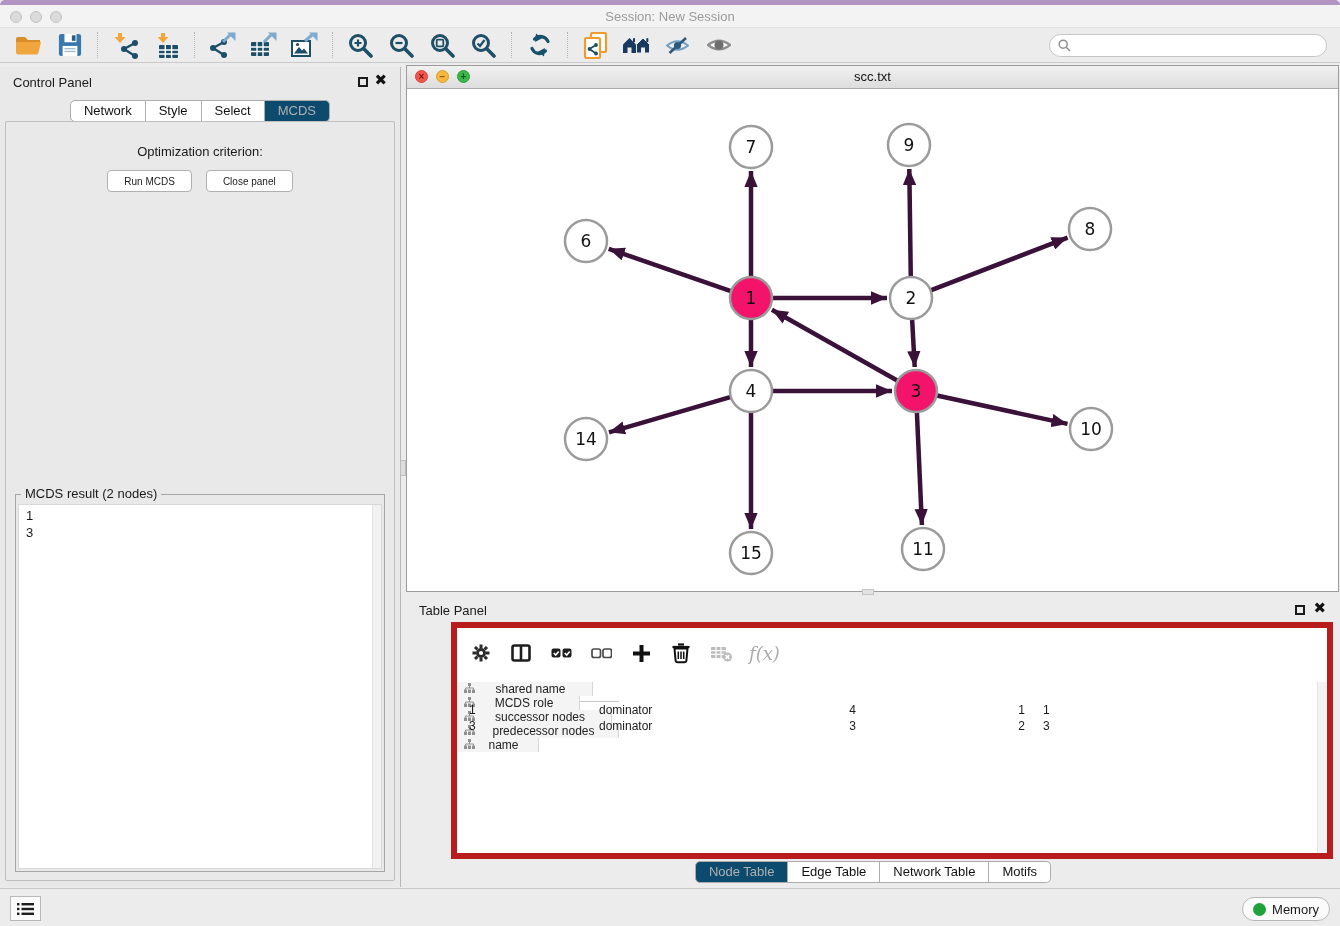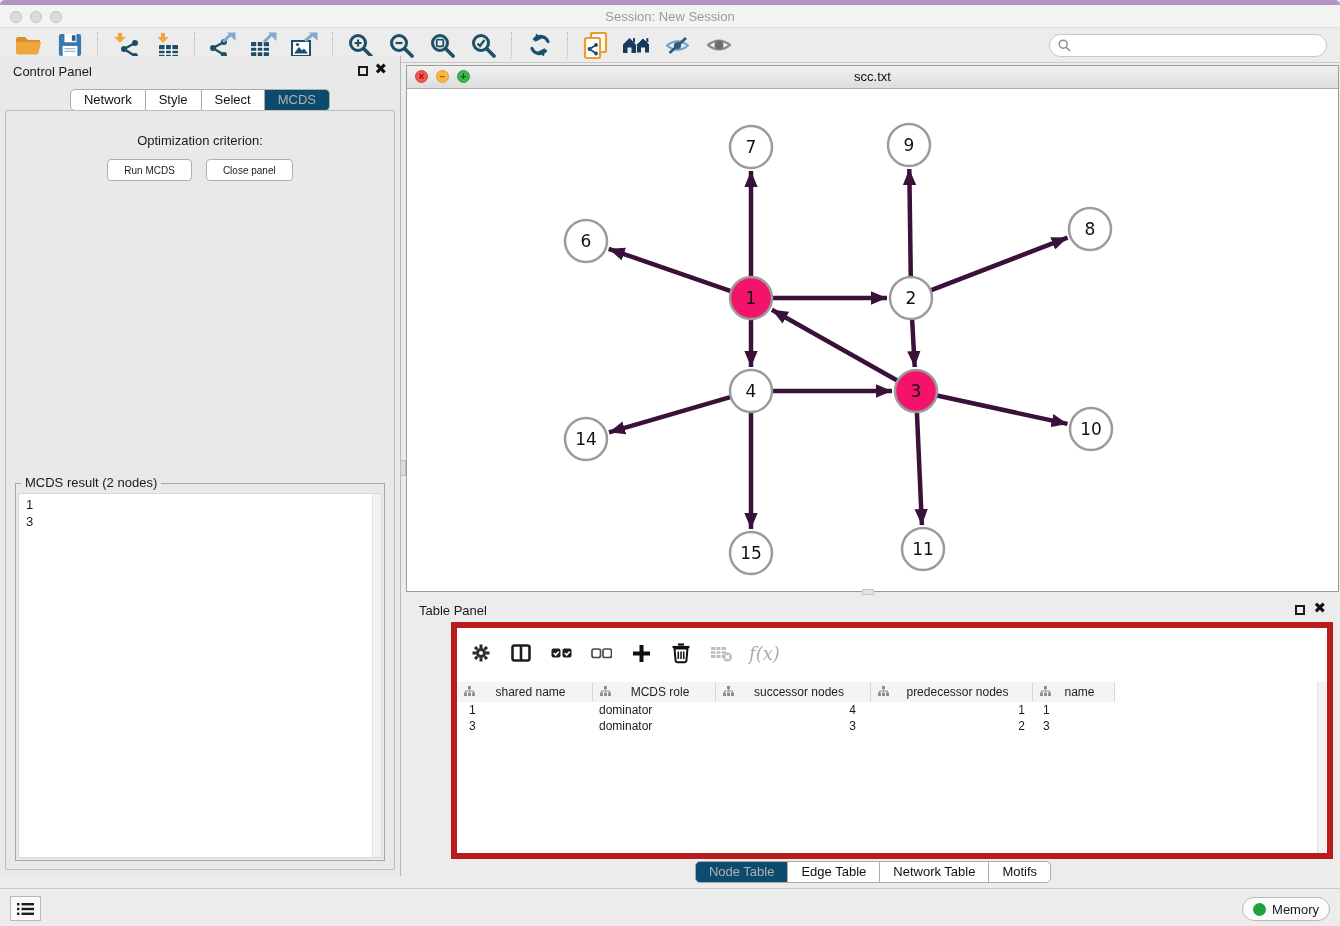--- a/index.html
+++ b/index.html
@@ -18,21 +18,21 @@
   
   .toolbar {position:absolute;top:28px;left:0;right:0;height:35px;background:#ECECEC;
             border-bottom:1px solid #C9C9C9;display:flex;align-items:center;padding-left:8px;}
   .tb-btn {width:37px;height:30px;display:flex;align-items:center;justify-content:center;margin:0 2px;cursor:default;}
   .tb-sep {width:0;height:26px;border-left:1px dotted #B5B5B5;margin:0 7px;}
   .search-box {position:absolute;right:13px;top:6px;width:278px;height:23px;background:#FFF;
                border:1px solid #C6C6C6;border-radius:12px;display:flex;align-items:center;padding-left:8px;}
   .search-box input {border:none;outline:none;flex:1;font-size:12px;background:transparent;margin-left:5px;font-family:inherit;}
 
   
-  .control-panel {position:absolute;top:56px;left:0;width:401px;height:820px;background:#E9E9E9;border-right:1px solid #B6B6B6;}
+  .control-panel {position:absolute;top:67px;left:0;width:401px;height:820px;background:#E9E9E9;border-right:1px solid #B6B6B6;}
   .panel-title {position:absolute;top:8px;left:13px;font-size:13px;}
   .panel-float-btn {position:absolute;top:10px;width:10px;height:10px;border:2px solid #1A1A1A;background:transparent;}
   .panel-close-btn {position:absolute;top:5px;font-size:15px;font-weight:bold;color:#111;line-height:16px;}
   .cp-tabs {position:absolute;top:33px;left:0;right:0;display:flex;justify-content:center;}
   .cp-tab {background:#FFF;border:1px solid #ACACAC;border-left:none;padding:2px 13px;font-size:13px;color:#111;line-height:16px;}
   .cp-tab:first-child {border-left:1px solid #ACACAC;border-radius:5px 0 0 5px;}
   .cp-tab:last-child {border-radius:0 5px 5px 0;}
   .cp-tab.disabled {background:#0c4a6e;color:#B0B0B0;}
   .cp-content {position:absolute;top:54px;left:5px;right:5px;bottom:6px;border:1px solid #BEBEBE;border-radius:2px;}
   .opt-label {margin-top:22px;text-align:center;font-size:13px;}
@@ -60,21 +60,21 @@
   .nw-title {text-align:center;font-size:13px;line-height:22px;color:#111;}
   .nw-canvas {position:absolute;top:23px;left:0;right:0;bottom:0;background:#FFF;}
   .h-splitter-handle {position:absolute;left:862px;top:589px;width:12px;height:6px;background:#E2E2E2;border:1px solid #C6C6C6;}
 
   
   .table-panel {position:absolute;left:406px;top:595px;width:934px;height:293px;background:#ECECEC;}
   .tp-box {position:absolute;left:13px;right:7px;top:27px;bottom:29px;background:#FFF;border:6px solid #b91c1c;margin-left:32px;}
   .tp-toolbar {position:absolute;top:9px;left:12px;display:flex;align-items:center;gap:16px;height:32px;}
   .tp-tb-btn {min-width:24px;display:flex;justify-content:center;align-items:center;cursor:default;}
   .fx-label {font-family:"DejaVu Serif","Liberation Serif",serif;font-style:italic;font-size:18px;color:#ABABAB;}
-  .nt-header {position:absolute;top:54px;left:0;height:20px;display:flex;border-bottom:1px solid #C9C9C9;}
+  .nt-header {position:absolute;top:54px;left:0;height:20px;display:flex;border-bottom:1px solid #C9C9C9;flex-direction:column;}
   .nt-th {border-right:1px solid #D6D6D6;display:flex;align-items:center;font-size:12px;color:#222;
           padding-left:7px;background:#F4F4F4;height:20px;}
   .nt-th-label {flex:1;text-align:center;padding-right:6px;}
   .nt-body {position:absolute;top:74px;left:0;right:11px;bottom:0;}
   .nt-tr {display:flex;height:16px;font-size:12px;}
   .nt-td {line-height:16px;overflow:hidden;}
   .nt-td.a1 {padding-left:12px;} .nt-td.a2 {padding-left:6px;} .nt-td.a3 {padding-right:15px;}
   .nt-td.a4 {padding-right:8px;} .nt-td.a5 {padding-left:10px;}
   .table-scrollbar {position:absolute;top:54px;right:0;width:10px;bottom:0;background:#F3F3F3;border-left:1px solid #E2E2E2;}
   .tp-tabs {position:absolute;bottom:5px;left:0;right:0;display:flex;justify-content:center;}

